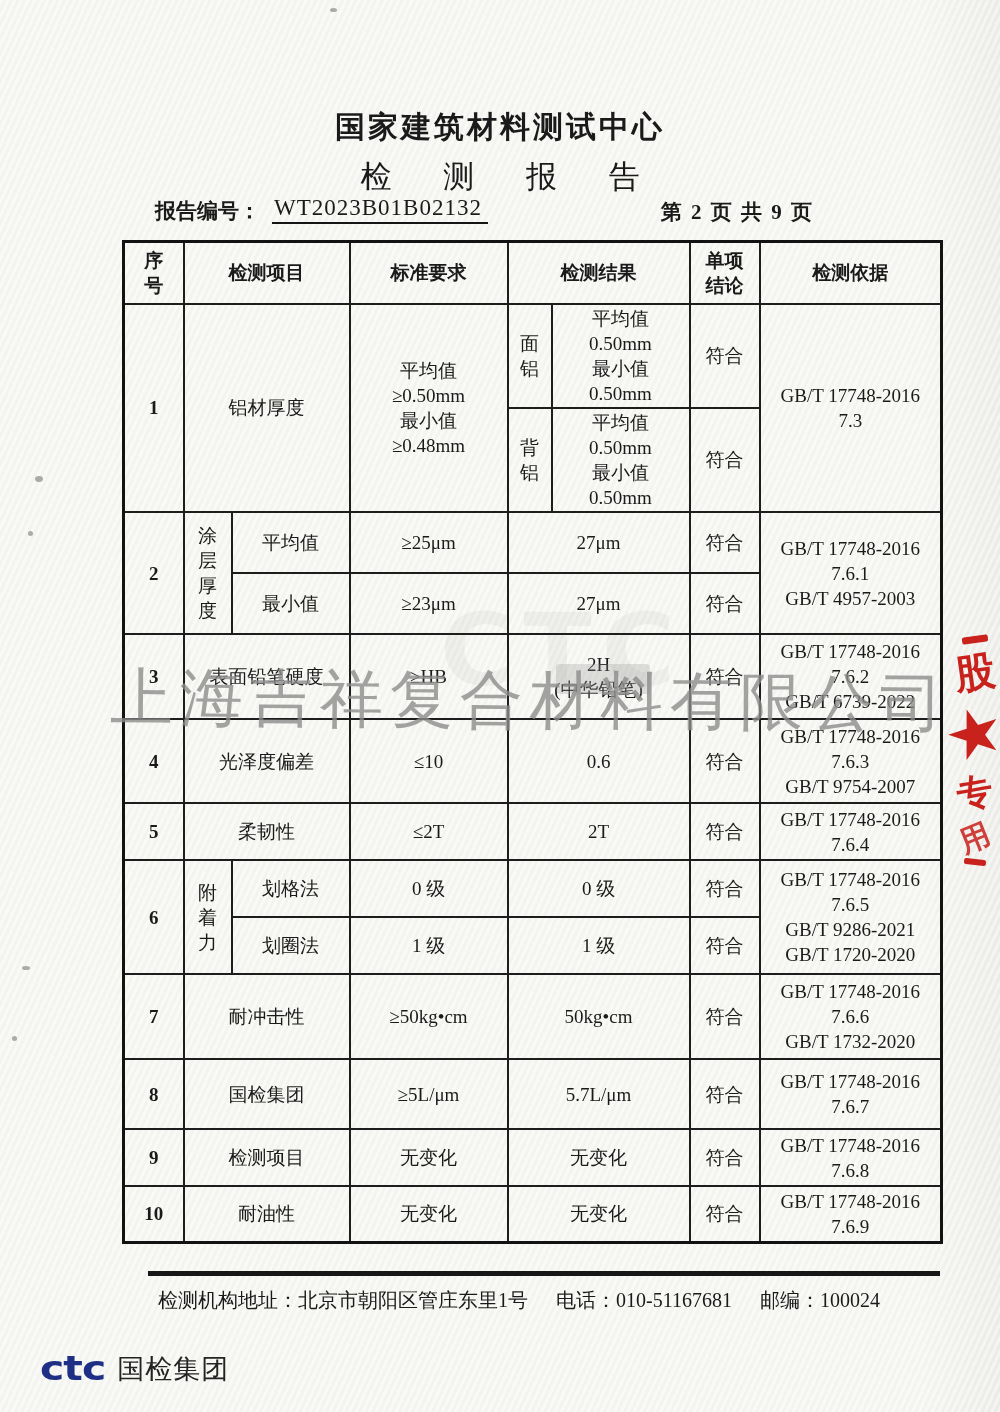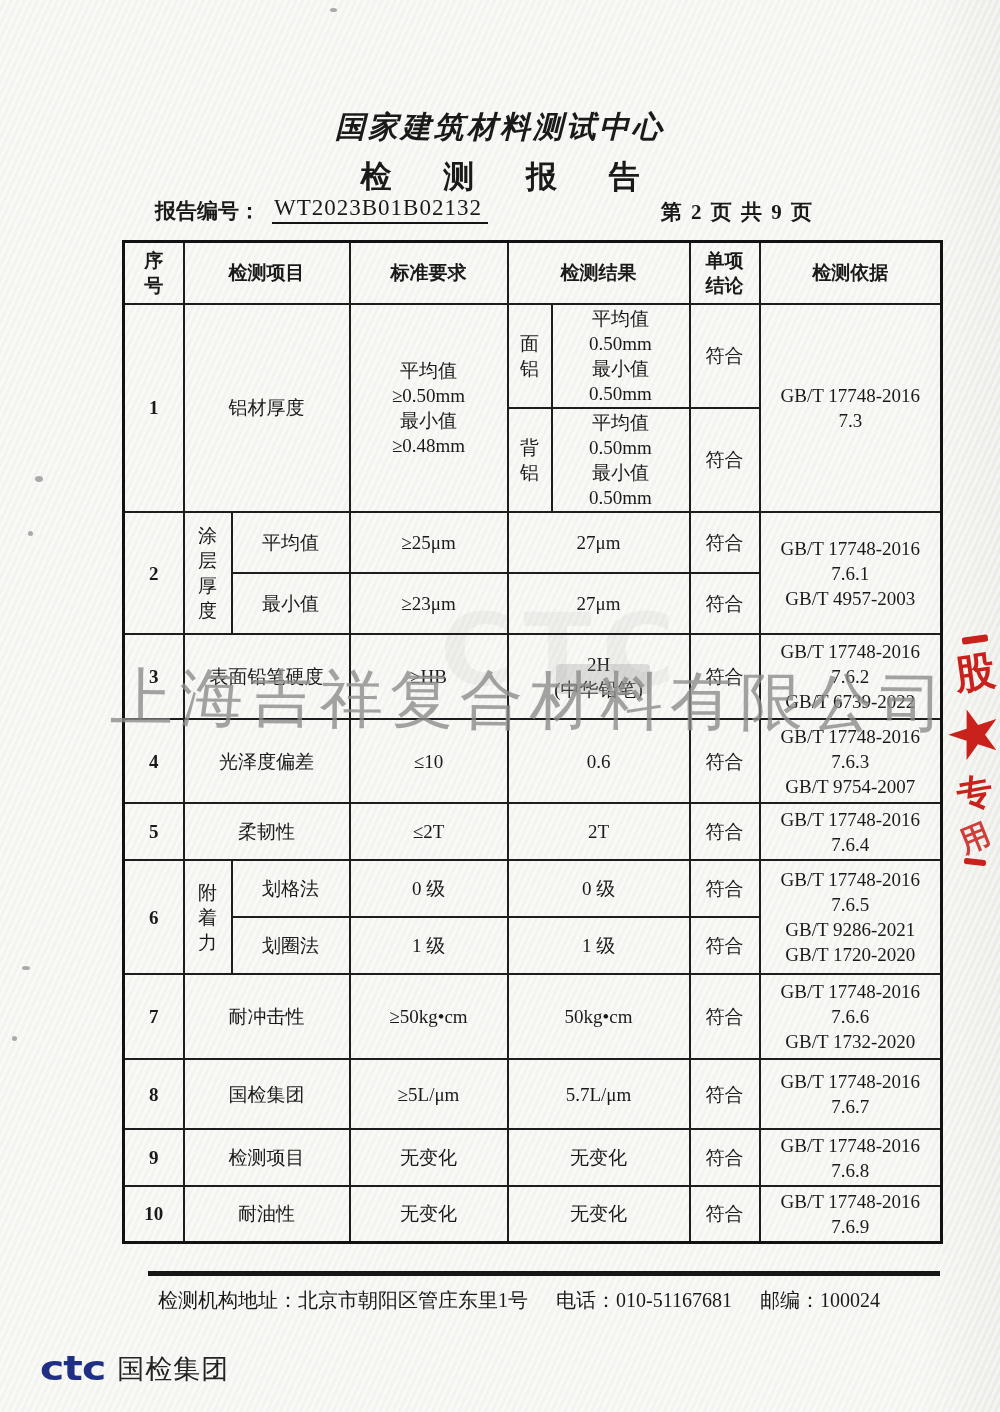--- a/index.html
+++ b/index.html
@@ -9,22 +9,22 @@
     background-image:
       repeating-linear-gradient(115deg, rgba(255,255,255,0.35) 0 3px, rgba(0,0,0,0.012) 3px 6px),
       linear-gradient(to right, rgba(0,0,0,0) 92%, rgba(0,0,0,0.035) 100%);
     overflow:hidden;
     font-family:"Liberation Serif","DejaVu Serif",serif;
     color:#1a1a1a;
   }
   .abs{position:absolute;}
   .center{left:0;width:1000px;text-align:center;}
   .h1{top:54px;font-size:36px;font-weight:bold;letter-spacing:3px;}
-  .h2{top:107px;font-size:30px;font-weight:bold;letter-spacing:3px;font-style:italic;}
-  .h3{top:156px;font-size:31px;font-weight:bold;letter-spacing:22px;text-indent:22px;}
+  .h2{top:107px;font-size:30px;font-weight:bold;letter-spacing:3px;}
+  .h3{top:156px;font-size:31px;font-weight:normal;letter-spacing:22px;text-indent:22px;}
   .report-row{top:197px;left:0;width:892px;height:34px;}
   .report-label{position:absolute;left:155px;top:0;font-size:21px;font-weight:bold;}
   .report-no{position:absolute;left:272px;top:-2px;font-size:23px;font-weight:normal;
     font-family:"Liberation Serif",serif;border-bottom:2px solid #151515;padding:0 6px 1px 2px;letter-spacing:1px;}
   .page-info{position:absolute;right:78px;top:1px;font-size:21px;font-weight:bold;letter-spacing:2px;}
 
   table.rep{position:absolute;left:122px;top:240px;border-collapse:collapse;table-layout:fixed;
     width:818px;background:transparent;}
   table.rep td{border:2px solid #1d1d1d;text-align:center;vertical-align:middle;
     font-size:19px;line-height:1.32;padding:1px 2px;white-space:pre-line;overflow:hidden;}

